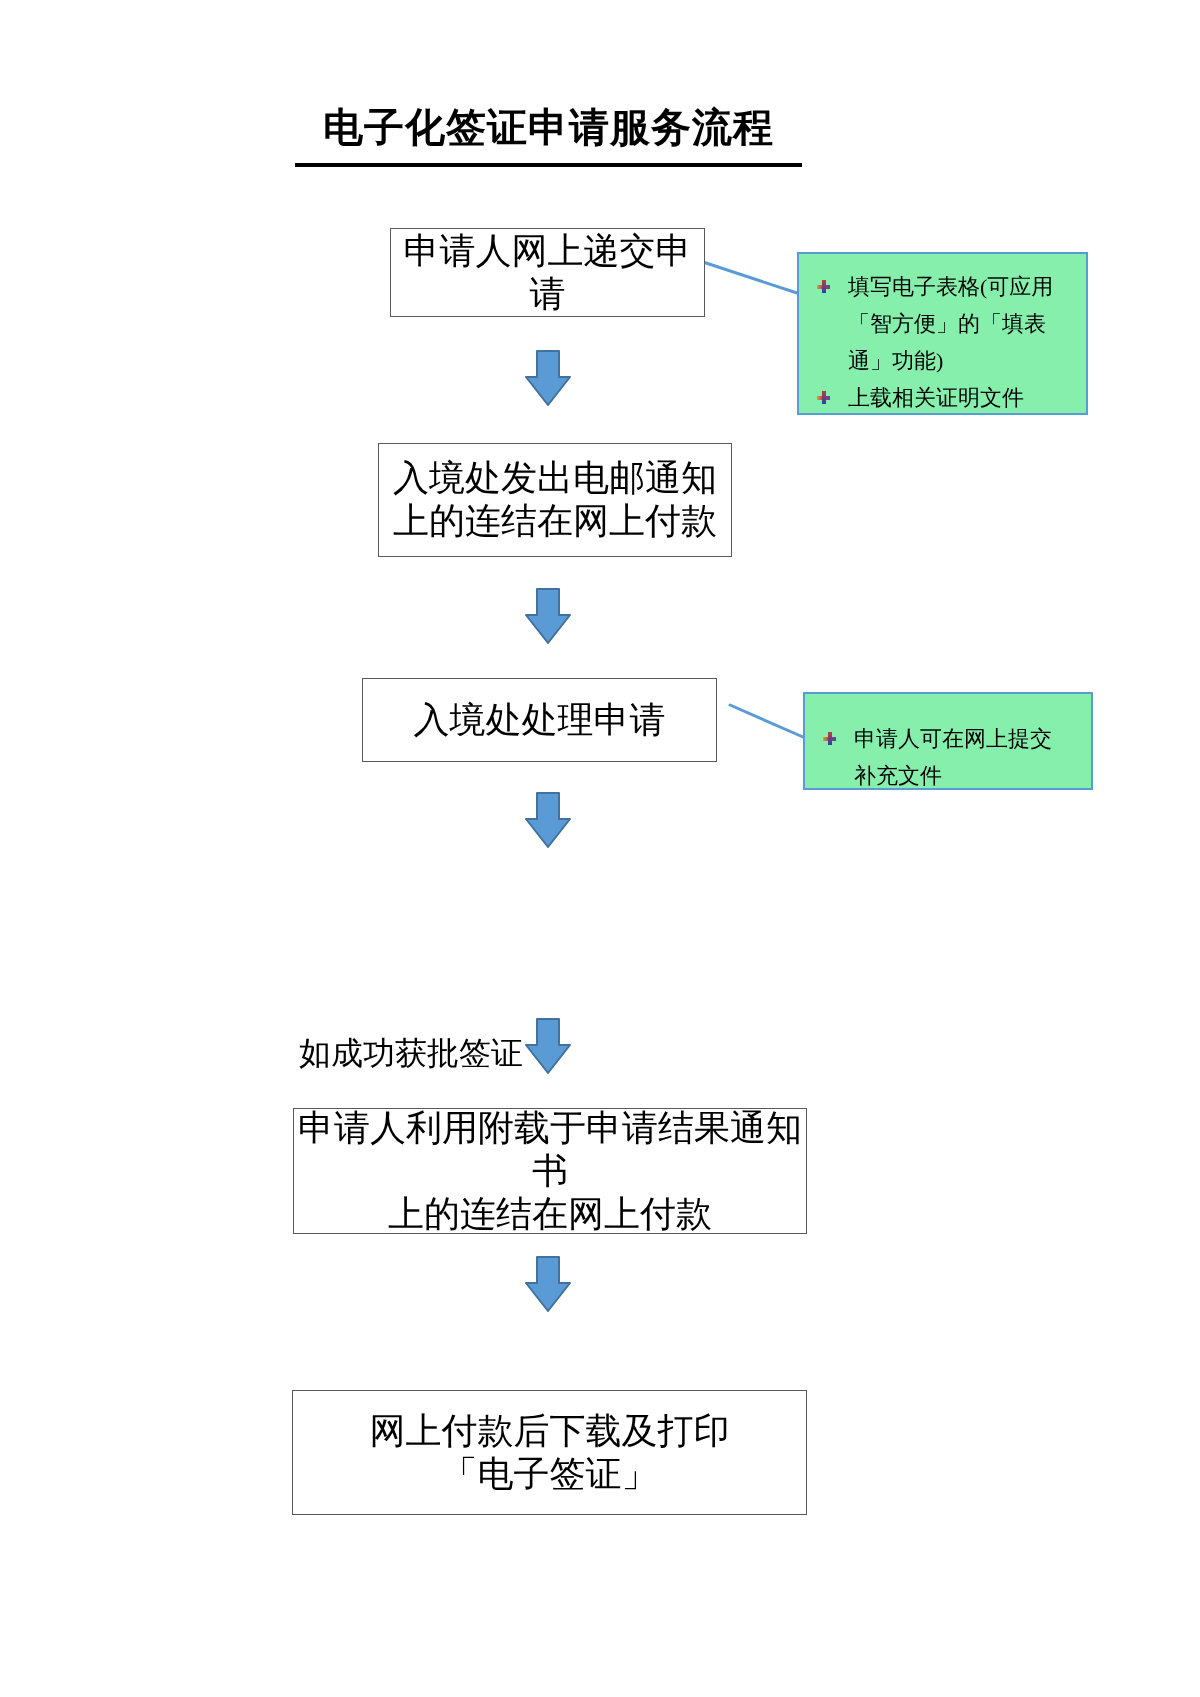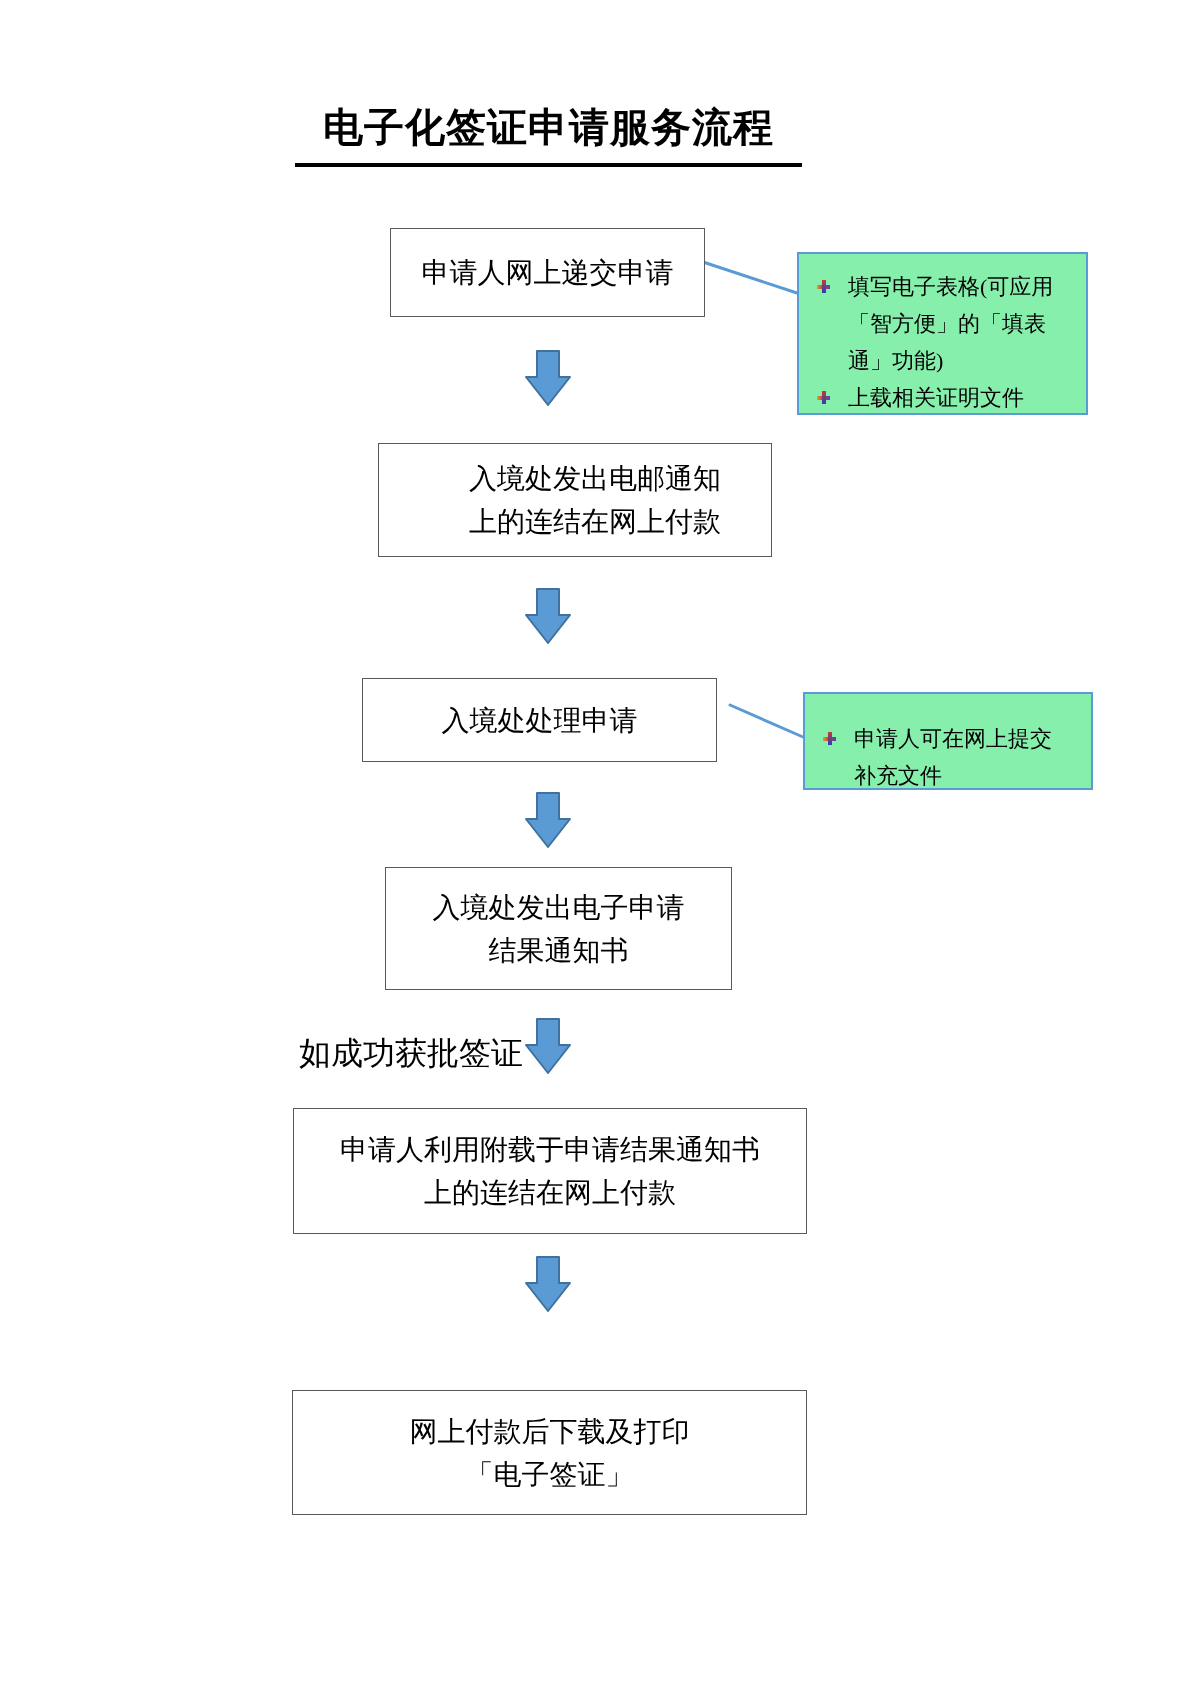--- a/index.html
+++ b/index.html
@@ -27,25 +27,25 @@
   }
   .flow-box {
     position: absolute;
     border: 1px solid #595959;
     background: #ffffff;
     display: flex;
     flex-direction: column;
     align-items: center;
     justify-content: center;
     text-align: center;
-    font-size: 28px;
+    font-size: 36px;
     line-height: 43px;
   }
   .box1 { left: 390px; top: 228px; width: 313px; height: 87px; }
-  .box2 { left: 378px; top: 443px; width: 352px; height: 112px; padding-left: 40px; }
+  .box2 { left: 378px; top: 443px; width: 352px; height: 112px; }
   .box3 { left: 362px; top: 678px; width: 353px; height: 82px; }
   .box4 { left: 385px; top: 867px; width: 345px; height: 121px; }
   .box5 { left: 293px; top: 1108px; width: 512px; height: 124px; justify-content: center; }
   .box6 { left: 292px; top: 1342px; width: 513px; height: 123px; margin-top: 48px; }
 
   .arrow {
     position: absolute;
     left: 525px;
     width: 46px;
     height: 56px;
@@ -172,24 +172,20 @@
     <div class="callout-item">
       <span class="bullet"></span>
       <span class="callout-text">申请人可在网上提交补充文件</span>
     </div>
   </div>
 
   <svg class="arrow arrow3" viewBox="0 0 46 56">
     <polygon points="12,1 34,1 34,27 45,27 23,55 1,27 12,27"></polygon>
   </svg>
 
-  <div class="flow-box box4">
-    <div>入境处发出电子申请</div>
-    <div>结果通知书</div>
-  </div>
 
   <div class="branch-label">如成功获批签证</div>
 
   <svg class="arrow arrow4" viewBox="0 0 46 56">
     <polygon points="12,1 34,1 34,27 45,27 23,55 1,27 12,27"></polygon>
   </svg>
 
   <div class="flow-box box5">
     <div>申请人利用附载于申请结果通知书</div>
     <div>上的连结在网上付款</div>

